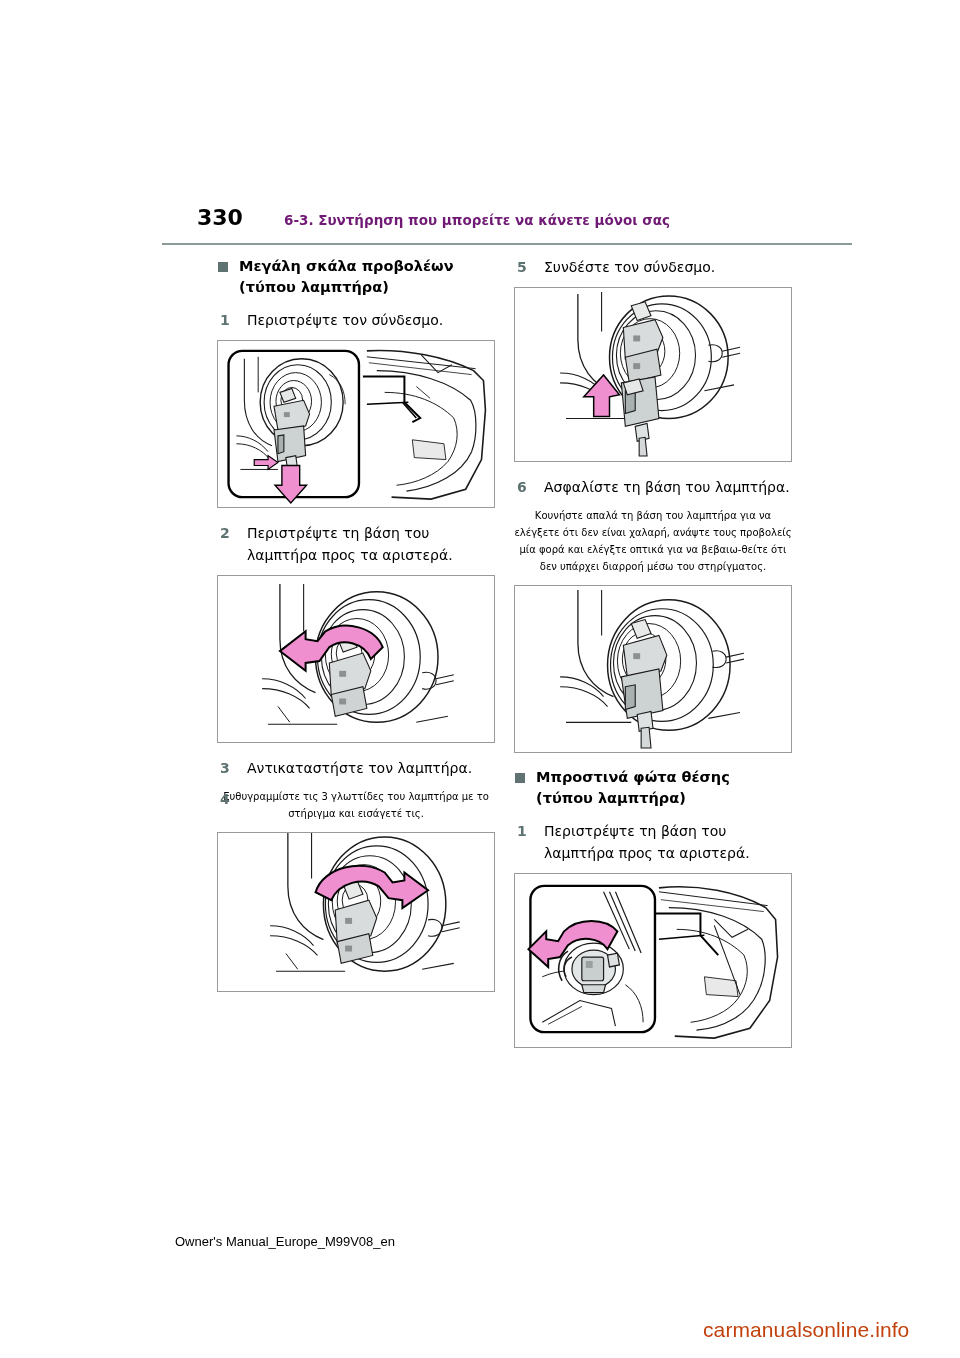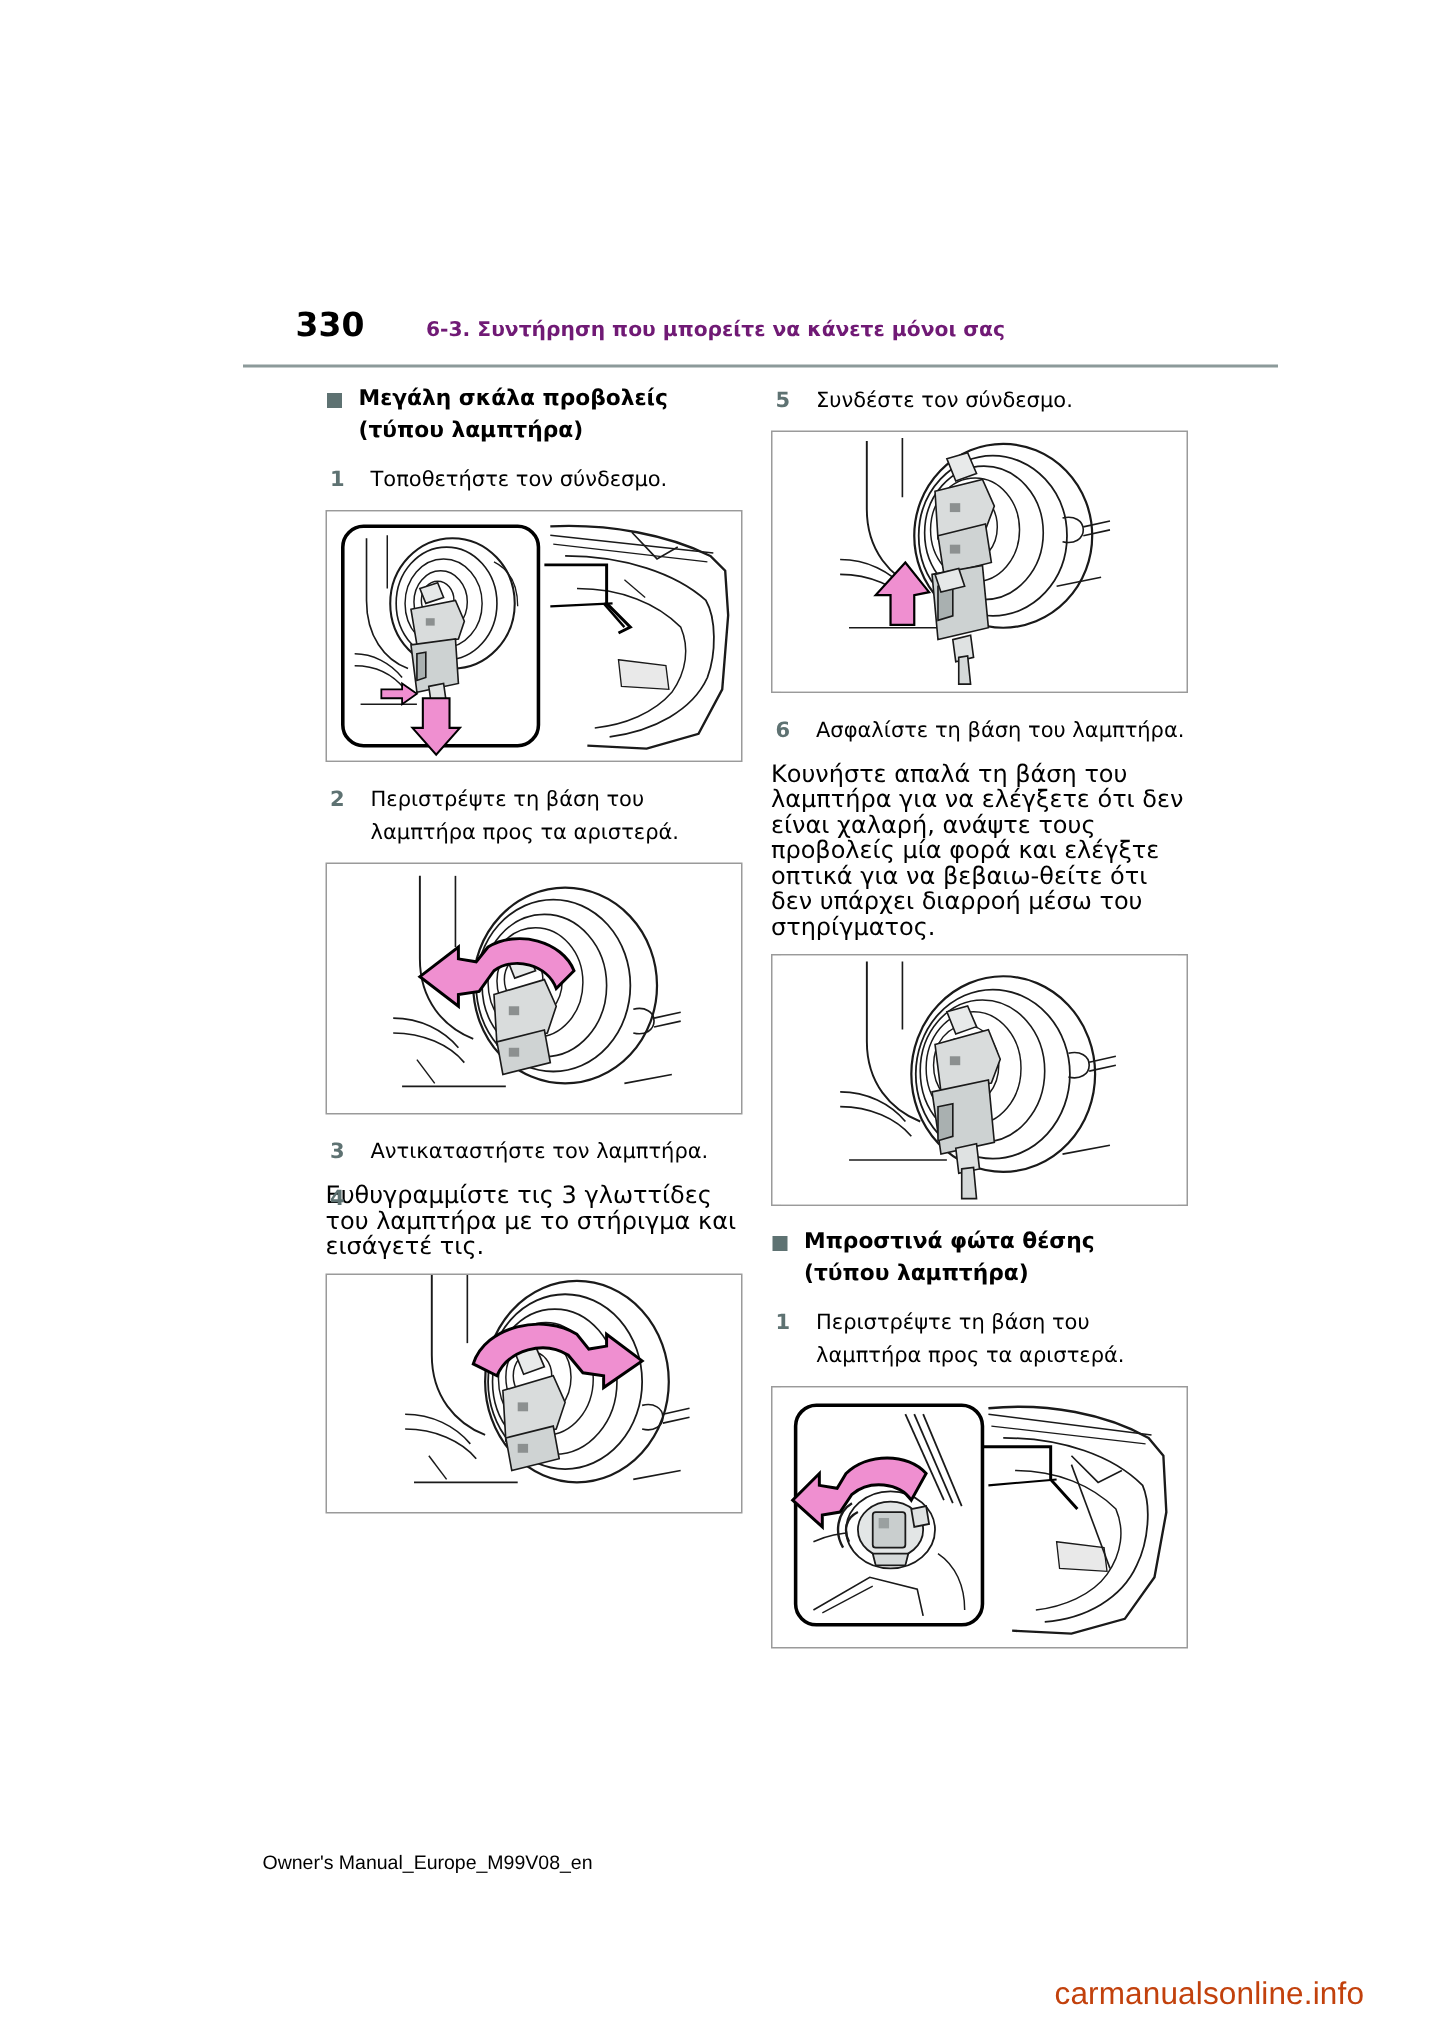--- a/index.html
+++ b/index.html
@@ -103,25 +103,25 @@
     left: 3px;
     top: 0;
     width: 16px;
     text-align: left;
     font-weight: bold;
     font-size: 14px;
     color: #5e7272;
   }
 
   .body-text {
-    font-size: 16px;
+    font-size: 10px;
     line-height: 17px;
     color: #000;
     margin-bottom: 10px;
-    text-align: left;
+    text-align: center;
   }
 
   
   .fig {
     position: relative;
     box-sizing: border-box;
     border: 1.5px solid #9a9a9a;
     background: #ffffff;
     margin: 6px 0 14px 0;
     overflow: hidden;
@@ -155,27 +155,27 @@
   <div class="page-header">
     <div class="page-number">330</div>
     <div class="header-title">6-3. Συντήρηση που μπορείτε να κάνετε μόνοι σας</div>
   </div>
   <div class="header-rule"></div>
 
   <div class="col col-left">
 
     <div class="sec-head">
       <span class="bullet"></span>
-      <span>Μεγάλη σκάλα προβολείς</span><br>
+      <span>Μεγάλη σκάλα προβολέων</span><br>
       <span>(τύπου λαμπτήρα)</span>
     </div>
 
     <div class="step">
       <span class="num">1</span>
-      <span>Τοποθετήστε τον σύνδεσμο.</span>
+      <span>Περιστρέψτε τον σύνδεσμο.</span>
     </div>
 
     <div class="fig" style="height:168px;">
       <svg viewBox="0 0 278 168" xmlns="http://www.w3.org/2000/svg">
         <rect width="278" height="168" fill="#fff"></rect>
         <g stroke="#1a1a1a" fill="none" stroke-width="1">
 
           <path d="M150 10 C190 8 230 16 258 30 L268 40 L270 70 L266 120 L250 150 L215 160 L175 158" stroke-width="1.6"></path>
           <path d="M160 30 C200 30 235 42 255 60 C262 72 262 96 256 112 C246 134 220 148 190 152" stroke-width="1.2"></path>
           <path d="M168 52 C198 52 222 62 238 78 C244 92 242 108 232 122 C220 136 200 144 180 146" stroke-width="1"></path>

